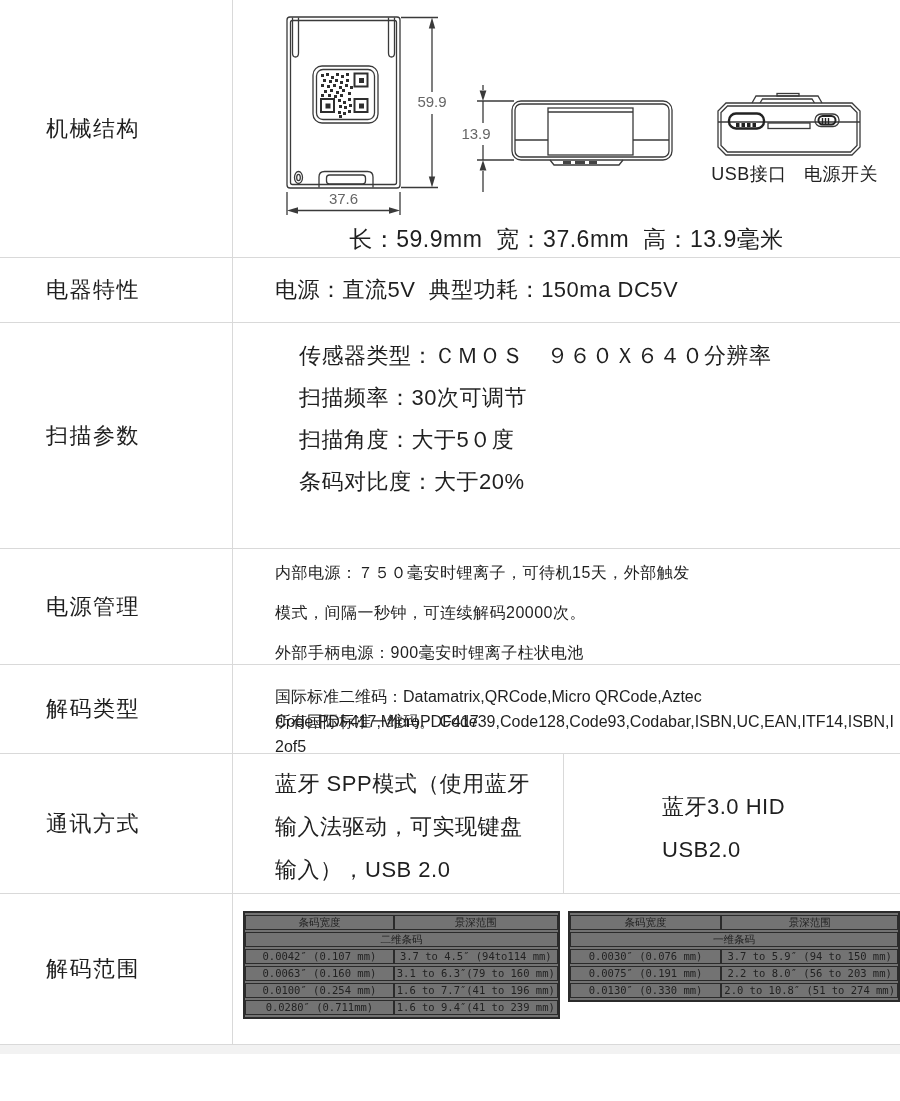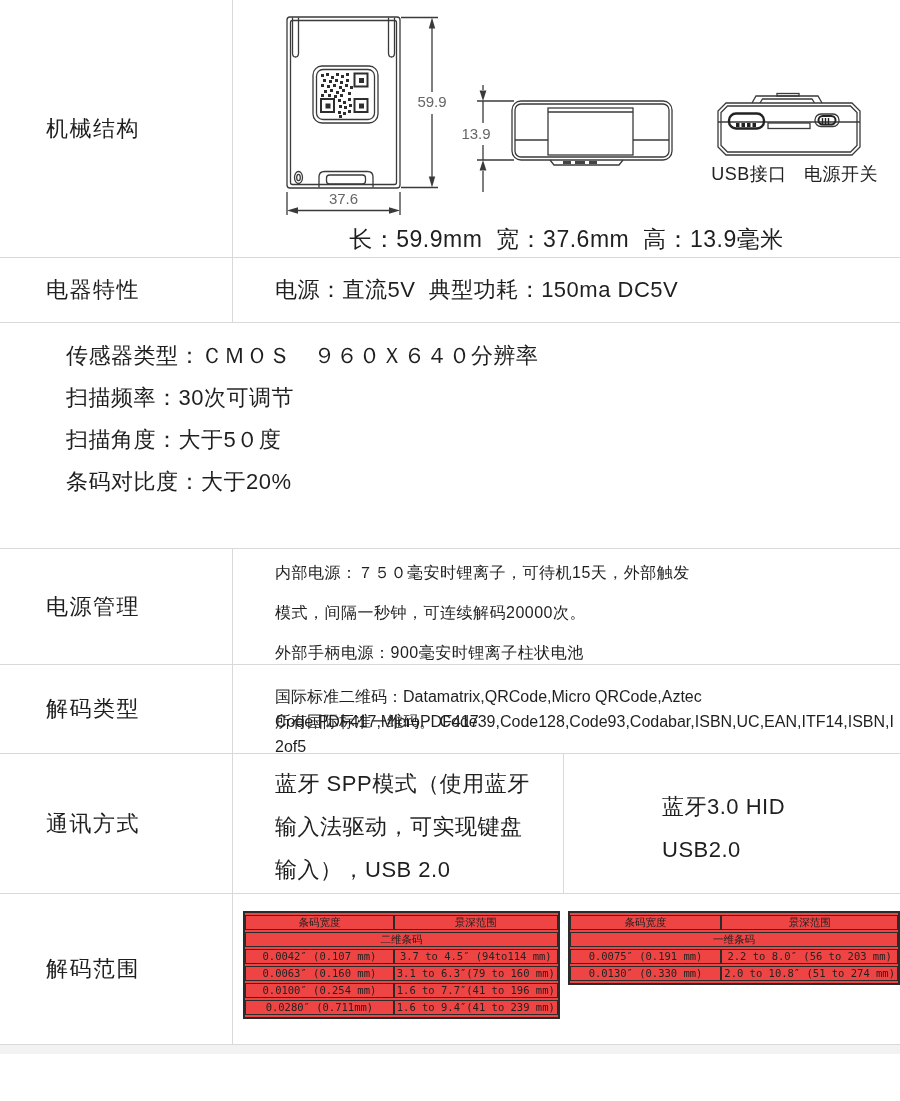--- a/index.html
+++ b/index.html
@@ -54,21 +54,21 @@
     padding:8px 0 0 42px;font-size:22px;letter-spacing:0.5px;}
   .comm-left .line{height:43px;line-height:43px;}
   .comm-right{flex:1;box-sizing:border-box;padding:31px 0 0 98px;font-size:22px;letter-spacing:0.5px;}
   .comm-right .line{height:43px;line-height:43px;}
 
   
   .row-range{height:151px;}
   .row-range .content-cell{display:flex;align-items:flex-start;padding:17px 0 0 10px;}
   table.mini{
     border-collapse:separate;border-spacing:0 2px;
-    border:2px solid #2b2b2b;background:#ef4444;
+    border:2px solid #2b2b2b;background:#737373;
     font-family:"DejaVu Sans Mono","Liberation Mono",monospace;
     font-size:10.5px;color:#222;table-layout:fixed;
   }
   table.mini td,table.mini th{
     border:1px solid #2b2b2b;text-align:center;vertical-align:middle;
     height:13px;line-height:13px;padding:0 2px;font-weight:normal;
     overflow:hidden;white-space:nowrap;
   }
   .t2d{margin-right:8px;}
   .t2d .c1{width:148px;} .t2d .c2{width:156px;}
@@ -237,20 +237,23 @@
   <div class="row row-elec">
     <div class="label-cell">
       <span class="txt">电器特性</span>
     </div>
     <div class="content-cell">
       <span class="txt">电源：直流5V  典型功耗：150ma DC5V</span>
     </div>
   </div>
 
   <div class="row row-scan">
+    <div class="label-cell">
+      <span class="txt">扫描参数</span>
+    </div>
     <div class="content-cell">
       <div class="line txt">传感器类型：ＣＭＯＳ　９６０Ｘ６４０分辨率</div>
       <div class="line txt">扫描频率：30次可调节</div>
       <div class="line txt">扫描角度：大于5０度</div>
       <div class="line txt">条码对比度：大于20%</div>
     </div>
   </div>
 
   <div class="row row-power">
     <div class="label-cell">
@@ -327,20 +330,24 @@
       <table class="mini t1d">
         <tbody>
             <tr>
           <th class="c1">条码宽度</th>
           <th class="c2">景深范围</th>
         </tr>
         <tr>
           <td colspan="2">一维条码</td>
         </tr>
         <tr>
+          <td>0.0030″ (0.076 mm)</td>
+          <td>3.7 to 5.9″ (94 to 150 mm)</td>
+        </tr>
+        <tr>
           <td>0.0075″ (0.191 mm)</td>
           <td>2.2 to 8.0″ (56 to 203 mm)</td>
         </tr>
         <tr>
           <td>0.0130″ (0.330 mm)</td>
           <td>2.0 to 10.8″ (51 to 274 mm)</td>
         </tr>
       </tbody>
         </table>
     </div>

